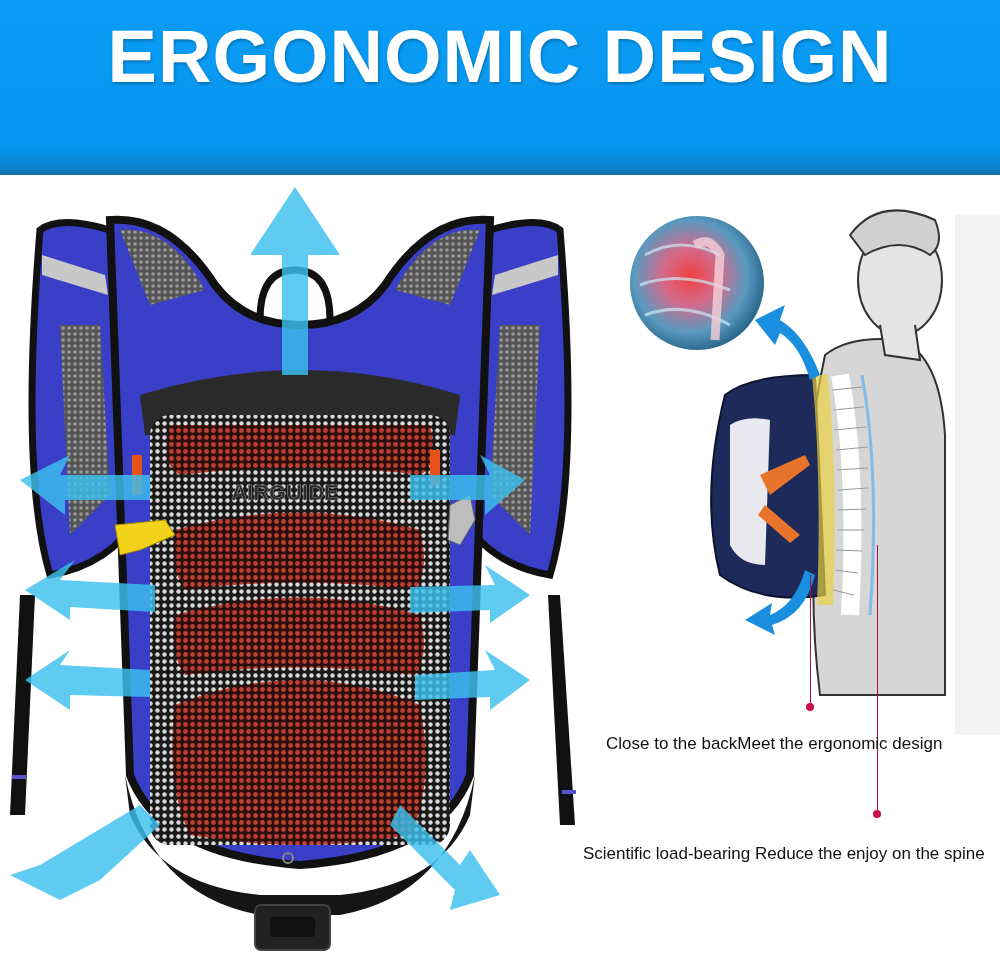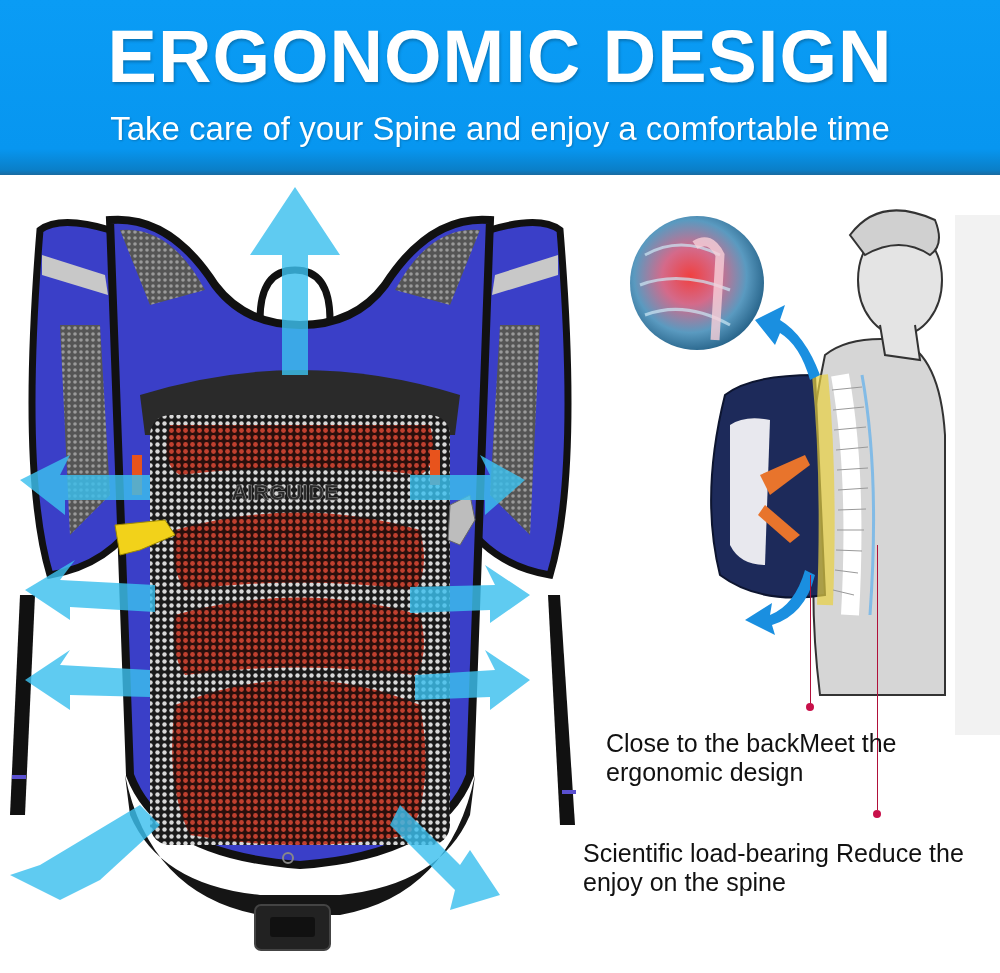--- a/index.html
+++ b/index.html
@@ -22,34 +22,33 @@
       font-family: "Liberation Sans", sans-serif; font-size: 33px; line-height: 1;
       text-shadow: 1px 1px 2px rgba(0,0,0,0.2);
     }
 
     .illus { position: absolute; }
     .backpack { left: 0; top: 175px; width: 600px; height: 798px; }
     .person { left: 600px; top: 175px; width: 400px; height: 560px; }
 
     .caption {
       position: absolute; color: #111111; font-family: "Liberation Sans", sans-serif;
-      font-size: 25px; line-height: 29px;
+      font-size: 17px; line-height: 29px;
     }
     .caption-1 { left: 606px; top: 729px; width: 380px; }
     .caption-2 { left: 583px; top: 839px; width: 417px; }
 
     .leader { position: absolute; width: 1px; background: #b0103a; }
     .leader-dot { position: absolute; width: 8px; height: 8px; border-radius: 50%; background: #c8104a; }
   </style>
 </head>
 <body>
 
 <div class="banner">
   <div class="banner-title">ERGONOMIC DESIGN</div>
-  <div class="banner-subtitle">Take care of your Spine and enjoy a comfortable time</div>
 </div>
 
 <svg class="illus backpack" viewBox="0 0 600 798" xmlns="http://www.w3.org/2000/svg">
   <defs>
     <pattern id="mesh" width="7" height="7" patternUnits="userSpaceOnUse">
       <rect width="7" height="7" fill="#1a1a1a"></rect>
       <circle cx="3.5" cy="3.5" r="2.2" fill="#d8d8d8"></circle>
     </pattern>
     <pattern id="meshred" width="7" height="7" patternUnits="userSpaceOnUse">
       <rect width="7" height="7" fill="#2a0f0c"></rect>

